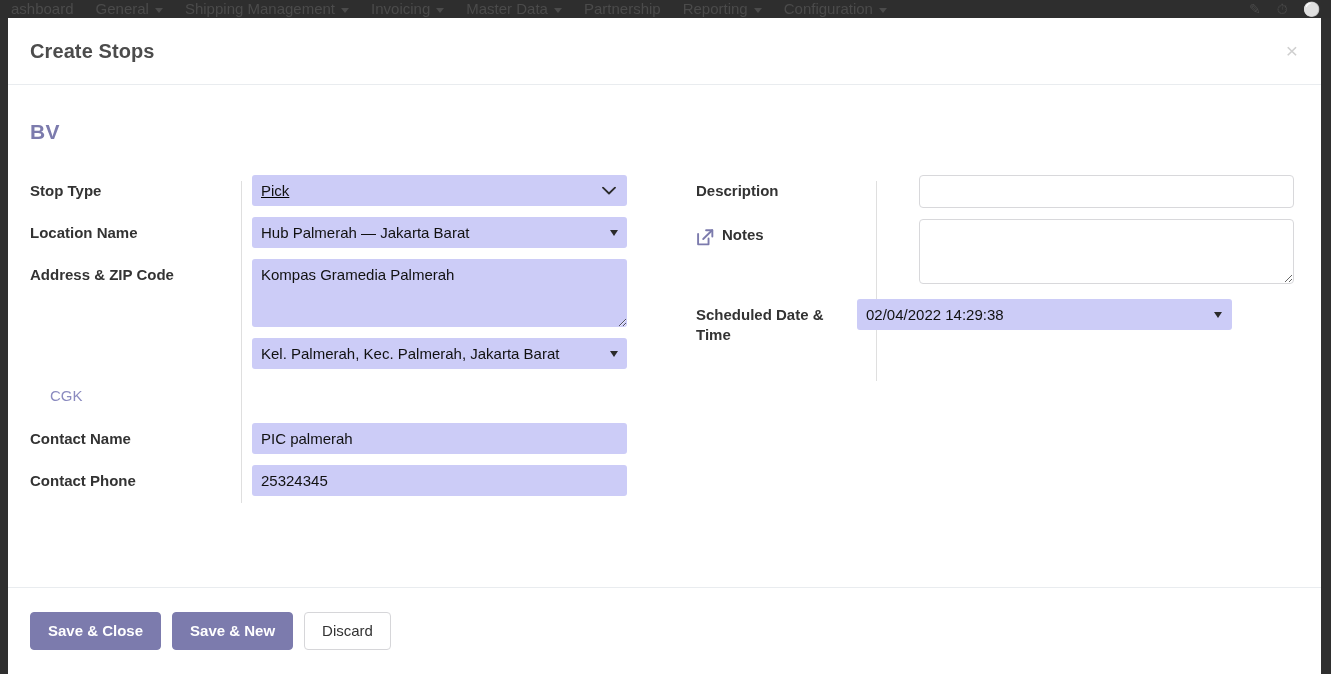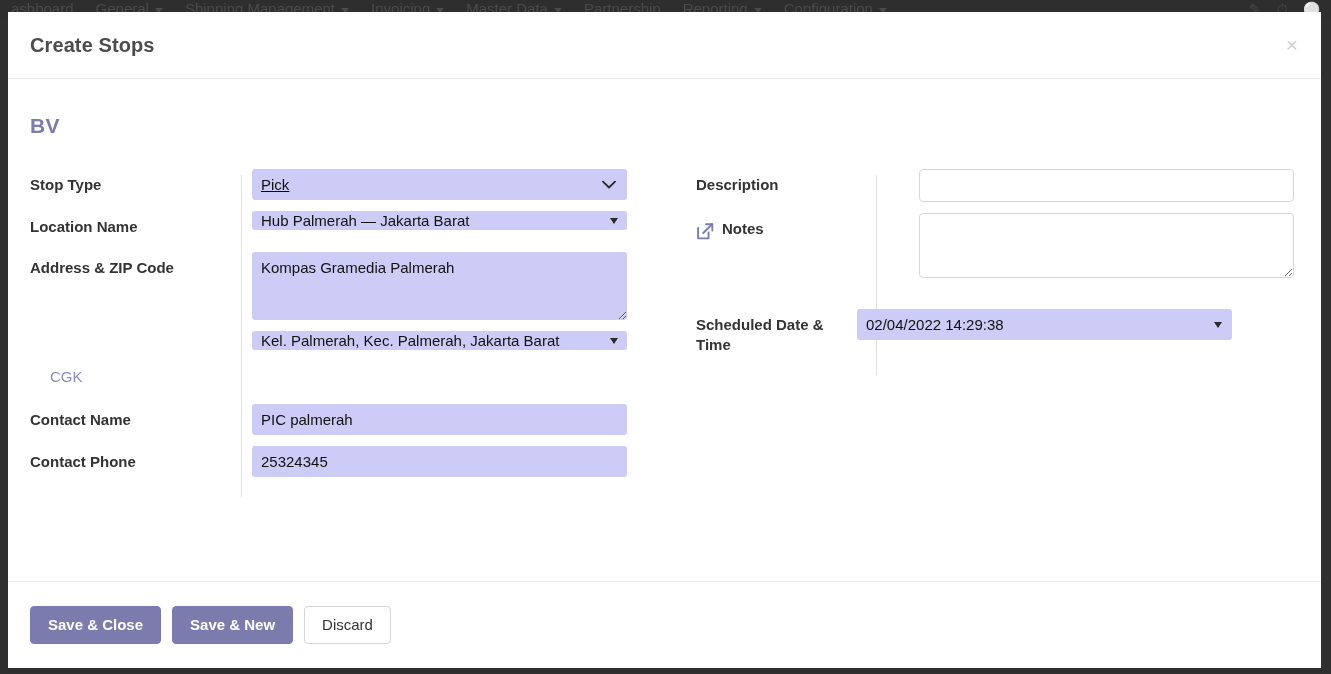--- a/index.html
+++ b/index.html
@@ -45,21 +45,21 @@
   .nav-right {
     position: absolute; right: 4px; top: 0; height: 18px;
     display: flex; align-items: center; gap: 16px;
     padding-right: 6px;
   }
   .nav-icon { color:#4a4a4a; font-size: 14px; line-height: 18px; }
 
   
   .modal {
     position: absolute;
-    left: 8px; top: 12px;
+    left: 8px; top: 18px;
     width: 1313px; height: 656px;
     background: #ffffff;
     display: flex;
     flex-direction: column;
     box-shadow: 0 0 0 0 rgba(0,0,0,0);
   }
 
   .modal-header {
     position: relative;
     height: 67px;
@@ -182,21 +182,21 @@
     pointer-events: none;
     line-height: 0;
   }
 
   
   .m2o {
     position: relative;
     width: 375px;
     background: #ccccf7;
     border-radius: 3px;
-    height: 19px;
+    height: 31px;
     display: flex; align-items: center;
     padding: 8px 9px;
     cursor: text;
   }
   .m2o .m2o-text {
     flex: 1 1 auto;
     font-size: 15px;
     color: #111;
     white-space: nowrap;
     overflow: hidden;
@@ -434,21 +434,21 @@
                 <path d="M10.6 2.4 H17.2 V9.0" stroke="#7c7bad" stroke-width="2" stroke-linecap="round" stroke-linejoin="round"></path>
               </svg>
             </span>
             <span>Notes</span>
           </div>
           <div class="fctl">
             <textarea class="ctl-empty" placeholder="" style=""></textarea>
           </div>
         </div>
 
-        <div class="frow" style="margin-top:31px">
+        <div class="frow" style="margin-top:15px">
           <div class="flabel" style="max-width:150px">Scheduled Date &amp; Time</div>
           <div class="fctl">
             <div class="dt-wrap">
               <input class="ctl ctl-w" type="text" value="02/04/2022 14:29:38" style="">
               <i class="m2o-caret-abs"></i>
             </div>
           </div>
         </div>
 
       </div>

